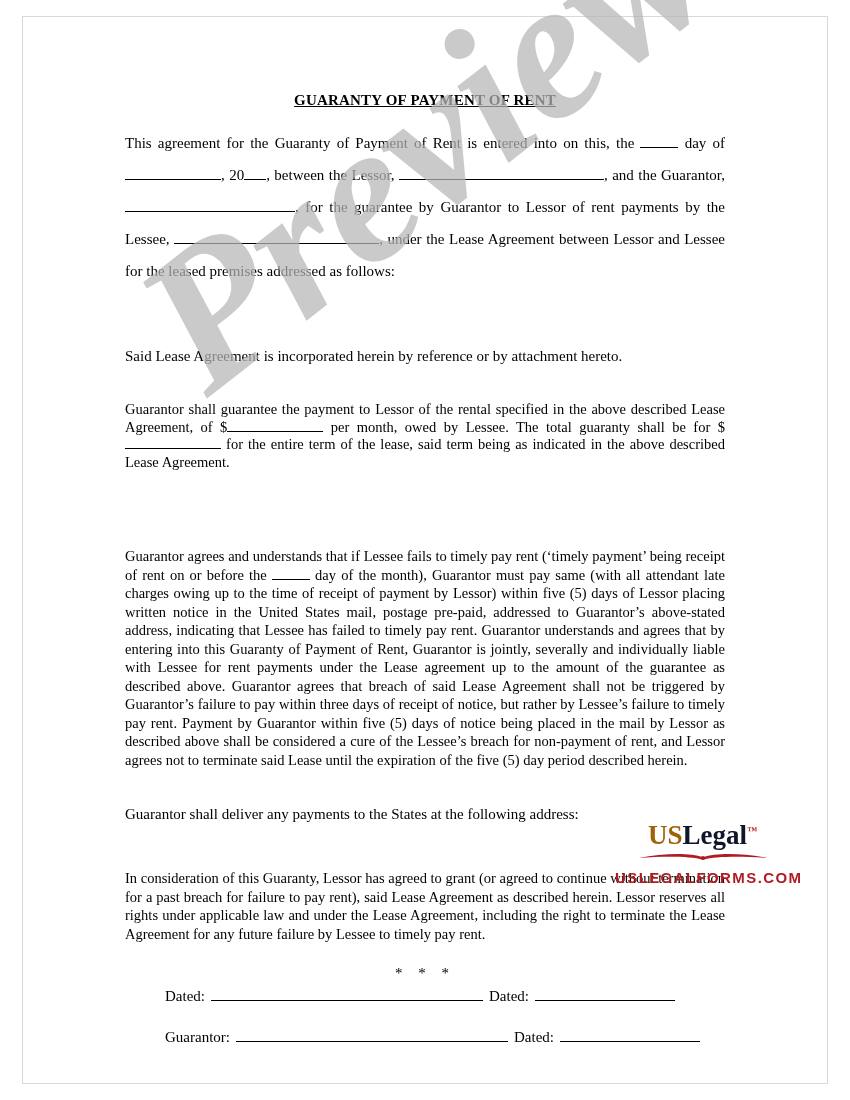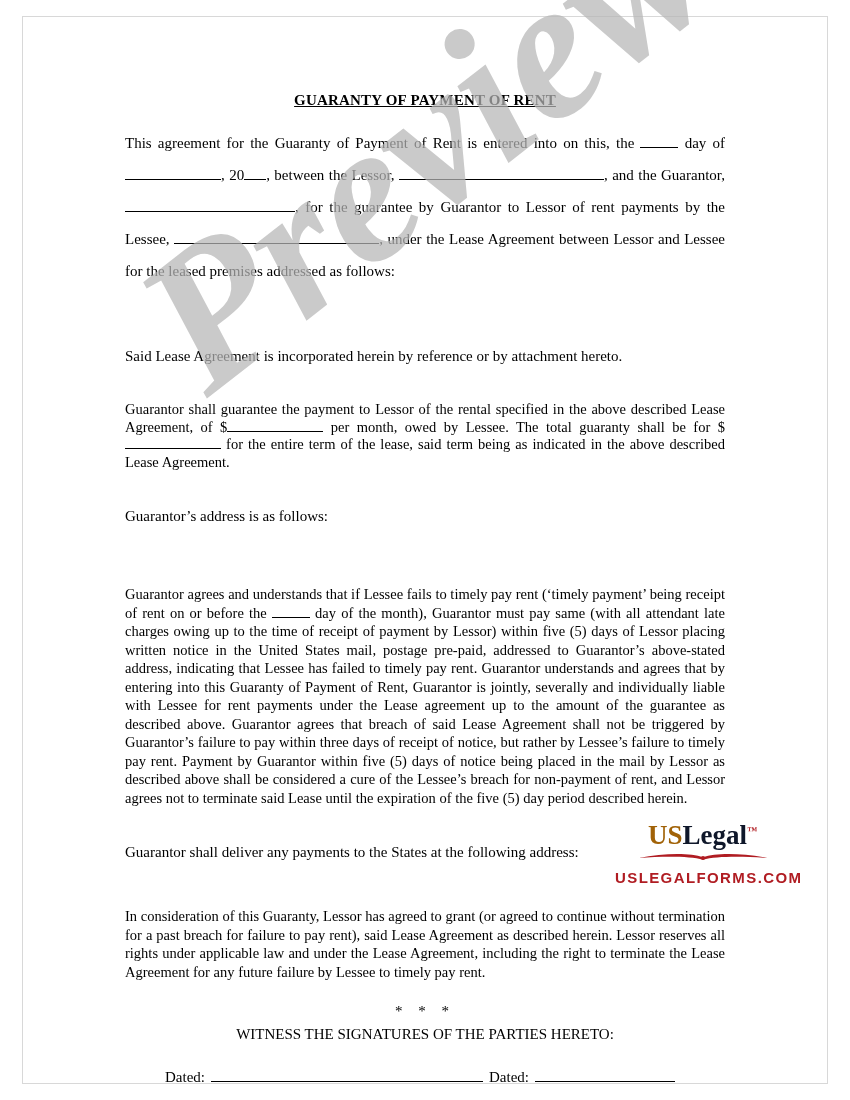--- a/index.html
+++ b/index.html
@@ -187,37 +187,35 @@
     <div class="spacer-lg"></div>
 
     <p class="para">Said Lease Agreement is incorporated herein by reference or by attachment hereto.</p>
 
     <div class="spacer-sm"></div>
 
     <p class="para tight"><span>Guarantor shall guarantee the payment to Lessor of the rental specified in the above described Lease Agreement, of $</span><span class="blank b-md"></span><span> per month, owed by Lessee.  The total guaranty shall be for $</span><span class="blank b-md"></span><span> for the entire term of the lease, said term being as indicated in the above described Lease Agreement.</span></p>
 
     <div class="spacer-sm"></div>
 
-    <p class="para">Guarantor’s address is as follows:</p>
 
     <div class="spacer-lg"></div>
 
     <p class="para tight-just"><span>Guarantor agrees and understands that if Lessee fails to timely pay rent (‘timely payment’ being receipt of rent on or before the </span><span class="blank b-sm"></span><span> day of the month), Guarantor must pay same (with all attendant late charges owing up to the time of receipt of payment by Lessor) within five (5) days of Lessor placing written notice in the United States mail, postage pre-paid, addressed to Guarantor’s above-stated address, indicating that Lessee has failed to timely pay rent.  Guarantor understands and agrees that by entering into this Guaranty of Payment of Rent, Guarantor is jointly, severally and individually liable with Lessee for rent payments under the Lease agreement up to the amount of the guarantee as described above.  Guarantor agrees that breach of said Lease Agreement shall not be triggered by Guarantor’s failure to pay within three days of receipt of notice, but rather by Lessee’s failure to timely pay rent.  Payment by Guarantor within five (5) days of notice being placed in the mail by Lessor as described above shall be considered a cure of the Lessee’s breach for non-payment of rent, and Lessor agrees not to terminate said Lease until the expiration of the five (5) day period described herein.</span></p>
 
     <div class="spacer-sm"></div>
 
     <p class="para">Guarantor shall deliver any payments to the States at the following address:</p>
 
     <div class="spacer-md"></div>
 
     <p class="para tight-just">In consideration of this Guaranty, Lessor has agreed to grant (or agreed to continue without termination for a past breach for failure to pay rent), said Lease Agreement as described herein.  Lessor reserves all rights under applicable law and under the Lease Agreement, including the right to terminate the Lease Agreement for any future failure by Lessee to timely pay rent.</p>
 
     <div class="stars">* * *</div>
 
-    <div class="witness">WITNESS THE SIGNATURES OF THE PARTIES HERETO:</div>
 
     <div class="sig-row">
       <span class="sig-label">Dated:</span><span class="sig-line"></span><span class="sig-label">Dated:</span><span class="sig-line short"></span>
     </div>
 
     <div class="sig-row">
       <span class="sig-label">Guarantor:</span><span class="sig-line"></span><span class="sig-label">Dated:</span><span class="sig-line short"></span>
     </div>
 
   </div>

